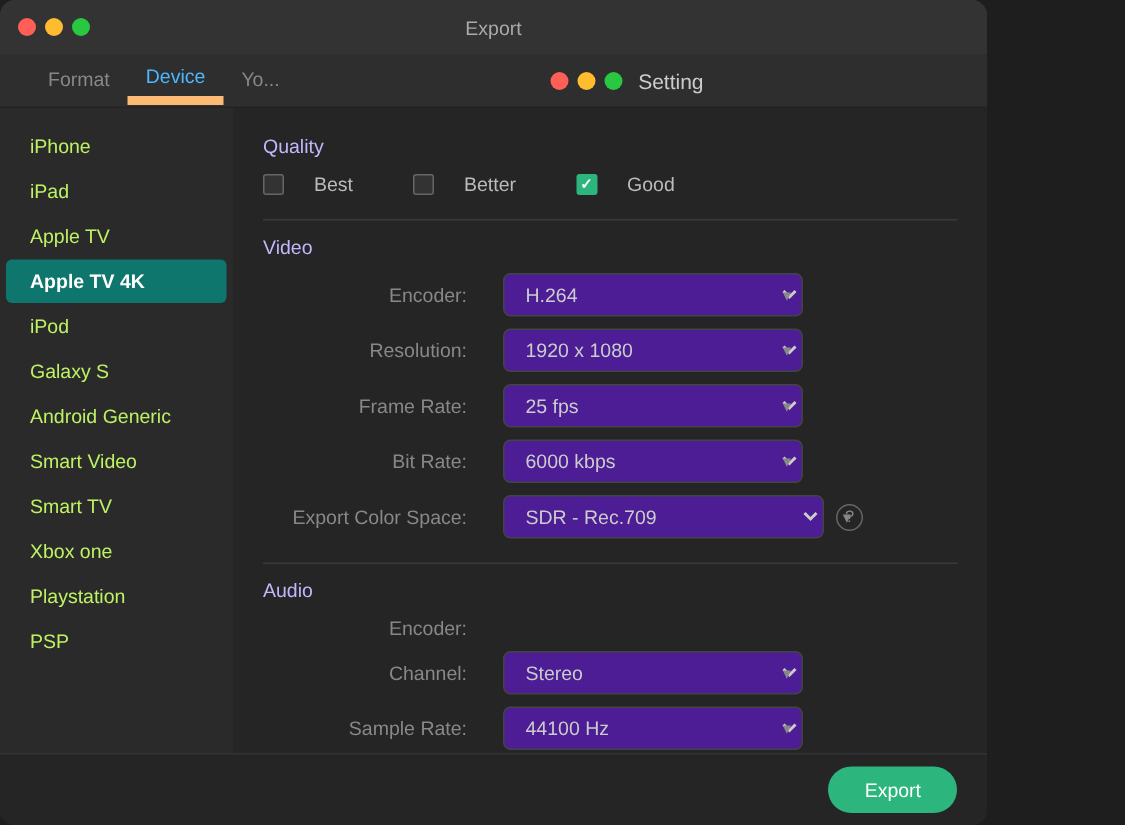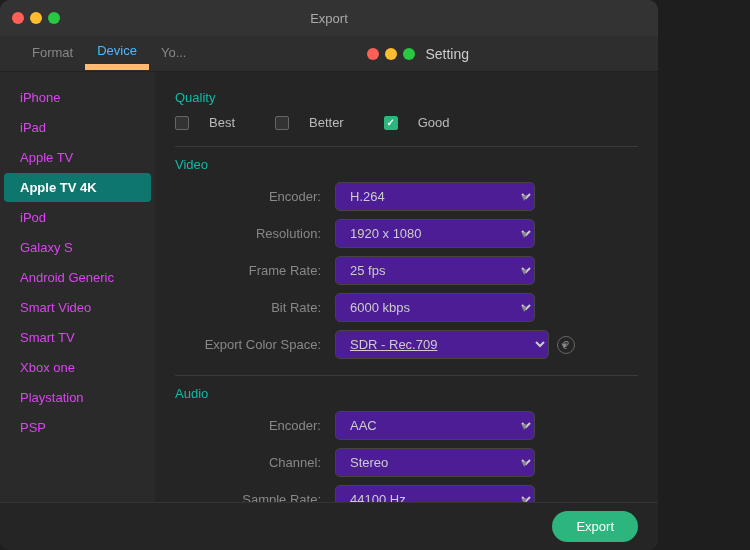--- a/index.html
+++ b/index.html
@@ -121,21 +121,21 @@
       width: 155px;
       background: #2a2a2a;
       padding: 10px 0;
       overflow-y: auto;
       flex-shrink: 0;
     }
 
     .sidebar-item {
       padding: 7px 16px;
       font-size: 13px;
-      color: #d946ef;
+      color: #bef264;
       cursor: pointer;
       border-radius: 4px;
       margin: 1px 4px;
     }
 
     .sidebar-item.active {
       background: #0f766e;
       color: #fff;
       font-weight: 700;
     }
@@ -143,21 +143,21 @@
     
     .settings-panel {
       flex: 1;
       background: #252525;
       padding: 14px 20px;
       overflow-y: auto;
     }
 
     .section-title {
       font-size: 13px;
-      color: #14b8a6;
+      color: #c4b5fd;
       margin-bottom: 10px;
       margin-top: 4px;
     }
 
     
     .quality-row {
       display: flex;
       gap: 40px;
       margin-bottom: 16px;
       align-items: center;
@@ -202,21 +202,21 @@
 
     .form-row {
       display: flex;
       align-items: center;
       margin-bottom: 8px;
     }
 
     .form-label {
       text-align: right;
       width: 160px;
-      padding-right: 14px;
+      padding-right: 24px;
       font-size: 13px;
       color: #888;
       flex-shrink: 0;
     }
 
     .select-wrapper {
       position: relative;
       flex: 1;
       max-width: 200px;
     }
@@ -233,21 +233,20 @@
     }
 
     .select-wrapper.with-info {
       display: flex;
       align-items: center;
       max-width: 240px;
     }
 
     .select-wrapper.with-info select {
       flex: 1;
-      text-decoration: underline;
     }
 
     .info-icon {
       width: 18px;
       height: 18px;
       border-radius: 50%;
       border: 1px solid #666;
       color: #888;
       font-size: 11px;
       display: flex;
@@ -427,27 +426,20 @@
           </div>
         </div>
 
         <div class="divider"></div>
 
         <div class="section-title">Audio</div>
         <div class="form-section">
 
           <div class="form-row">
             <span class="form-label">Encoder:</span>
-            <div class="select-wrapper">
-              <select>
-                <option>AAC</option>
-                <option>MP3</option>
-                <option>FLAC</option>
-              </select>
-            </div>
           </div>
 
           <div class="form-row">
             <span class="form-label">Channel:</span>
             <div class="select-wrapper">
               <select>
                 <option>Stereo</option>
                 <option>Mono</option>
                 <option>5.1</option>
               </select>

